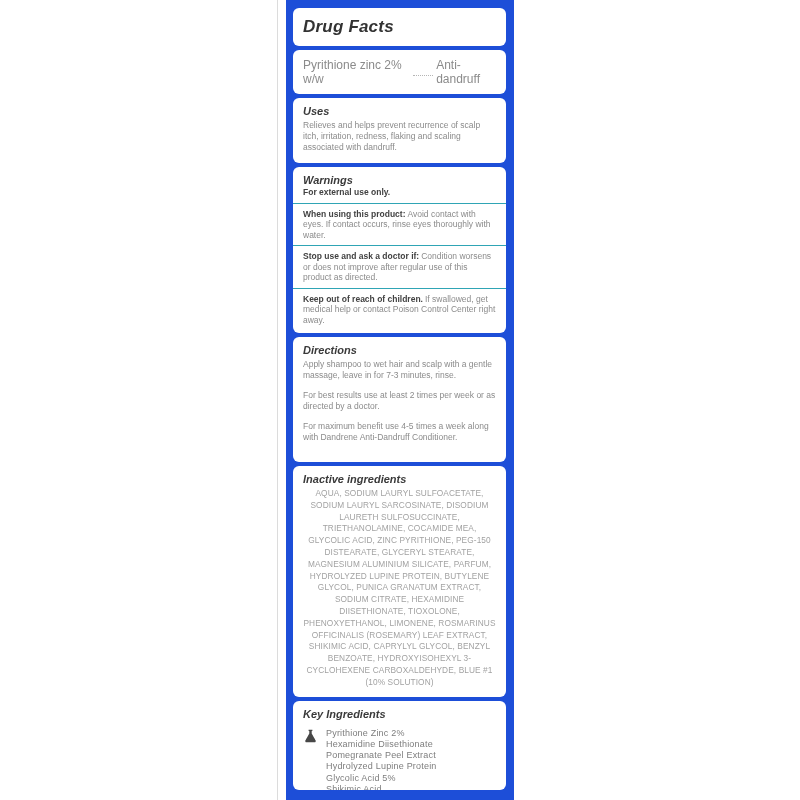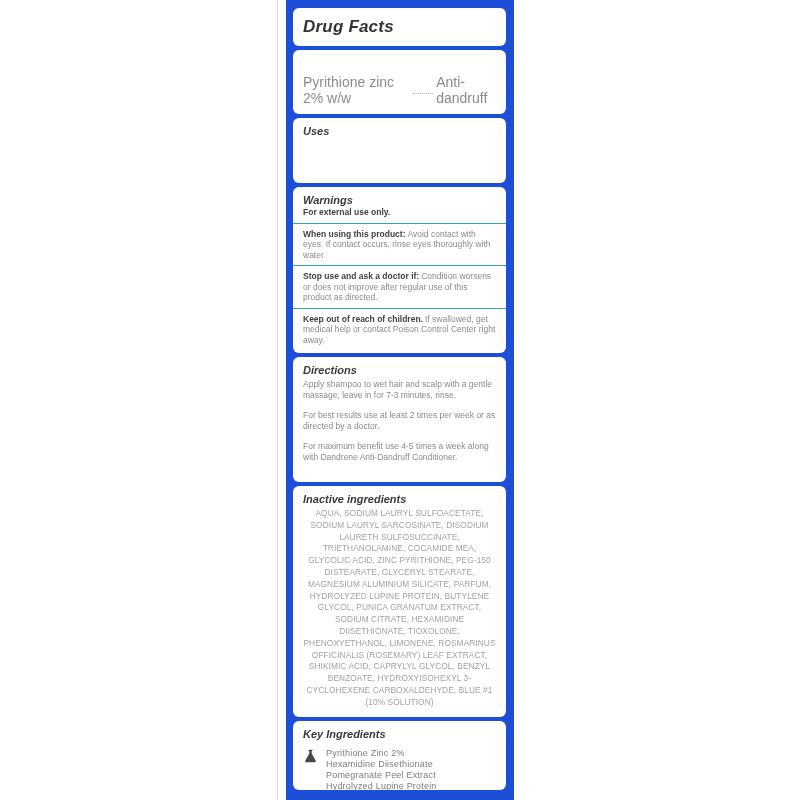--- a/index.html
+++ b/index.html
@@ -40,21 +40,21 @@
     font-size:11px;font-weight:bold;font-style:italic;color:#3a3a3a;
     line-height:13px;margin:0 0 2px 0;
   }
   .body-text{
     font-size:8.5px;line-height:11px;color:#8b8b8b;margin:0;
   }
   .bold-dark{font-weight:bold;color:#424242;}
   .ai-head-row{display:flex;justify-content:space-between;align-items:baseline;}
   .ai-value-row{
     display:flex;align-items:center;
-    font-size:14px;color:#8b8b8b;margin-top:17px;
+    font-size:12px;color:#8b8b8b;margin-top:1px;
   }
   .dotted-leader{
     flex:1 1 auto;margin:0 3px;
     border-bottom:1px dotted #b5b5b5;height:7px;min-width:20px;
   }
   .warn-divider{
     border:none;border-top:1.5px solid #2FA5B5;
     margin:5px -10px 5px -10px;
   }
   .warn-item{margin:0;font-size:8.5px;line-height:10.5px;color:#8b8b8b;}
@@ -87,20 +87,21 @@
   <div class="card active-card">
     <div class="ai-value-row">
       <span>Pyrithione zinc 2% w/w</span>
       <span class="dotted-leader"></span>
       <span>Anti-dandruff</span>
     </div>
   </div>
 
   <div class="card uses-card">
     <div class="section-heading">Uses</div>
+    <p class="body-text">Relieves and helps prevent recurrence of scalp itch, irritation, redness, flaking and scaling associated with dandruff.</p>
   </div>
 
   <div class="card warnings-card">
     <div class="section-heading" style="margin-bottom:0;">Warnings</div>
     <p class="warn-item"><span class="bold-dark">For external use only.</span></p>
     <hr class="warn-divider">
     <p class="warn-item"><span class="bold-dark">When using this product:</span><span>Avoid contact with eyes. If contact occurs, rinse eyes thoroughly with water.</span></p>
     <hr class="warn-divider">
     <p class="warn-item"><span class="bold-dark">Stop use and ask a doctor if:</span><span>Condition worsens or does not improve after regular use of this product as directed.</span></p>
     <hr class="warn-divider">

